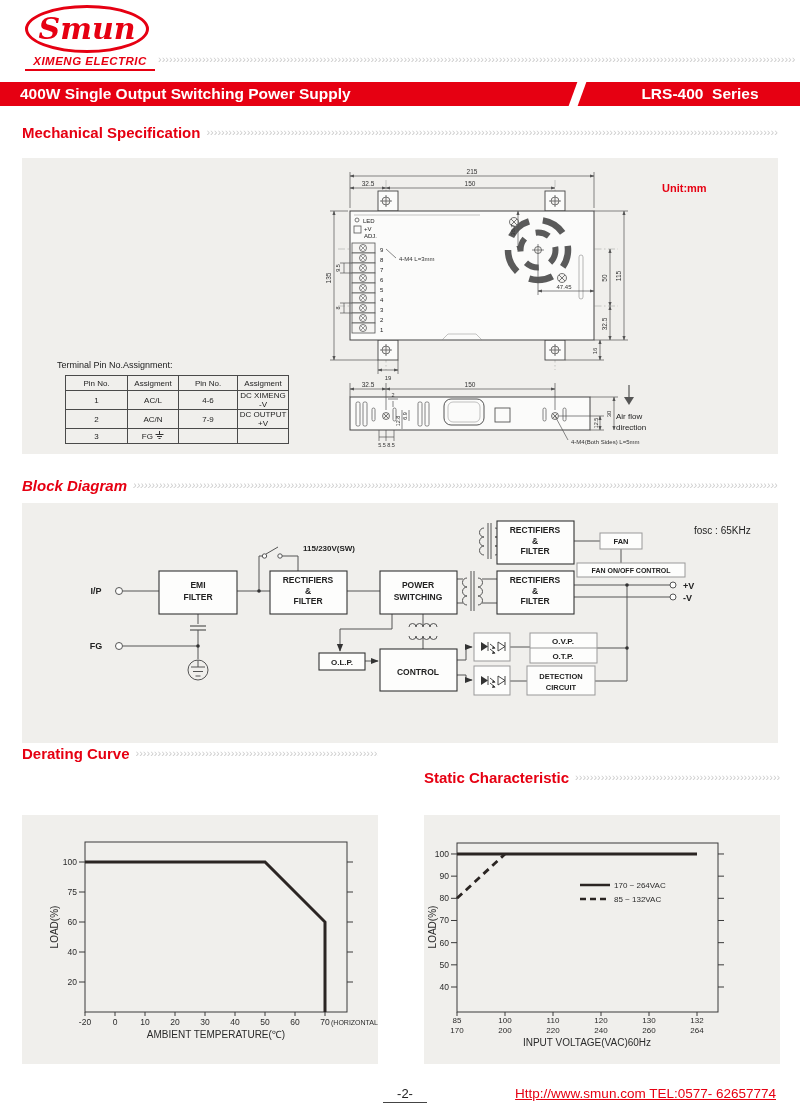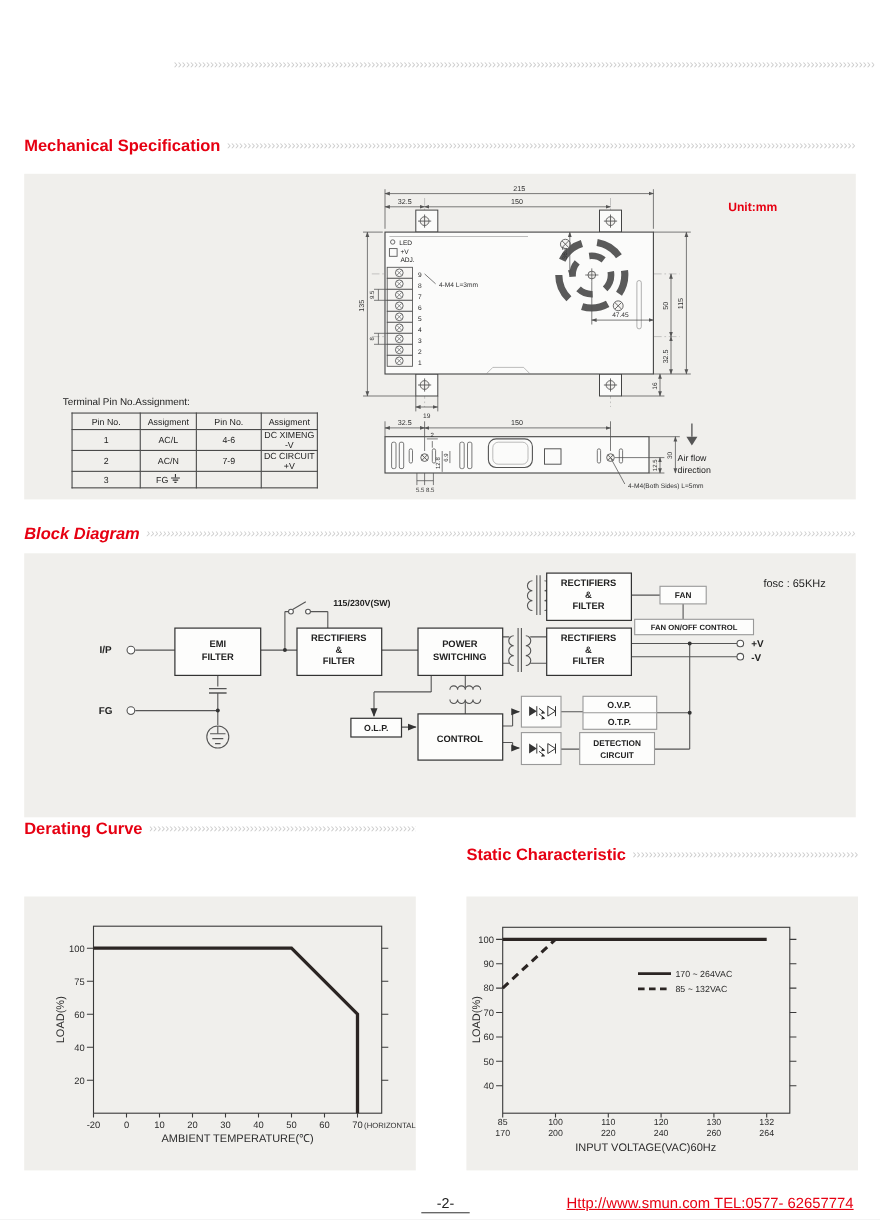--- a/index.html
+++ b/index.html
@@ -49,22 +49,31 @@
   .footer-link { position:absolute; right:24px; top:1086px; font-size:13.5px; color:#e60012;
                  text-decoration:underline; }
 
   svg text { font-family:"Liberation Sans", sans-serif; }
 </style>
 </head>
 <body>
 
 <div class="page">
 
+  <div class="logo">
+    <div class="logo-oval">Smun</div>
+    <div class="logo-sub">XIMENG ELECTRIC</div>
+  </div>
   <div class="chev hdr-chev">››››››››››››››››››››››››››››››››››››››››››››››››››››››››››››››››››››››››››››››››››››››››››››››››››››››››››››››››››››››››››››››››››››››››››››››››››››››››››››››››››››››››››››››››››››››››››››››››››››››››››››››››››››››››››››››››››››››››››››››››››››››››››››››››››››</div>
 
+  <div class="banner">
+    <div class="banner-title">400W Single Output Switching Power Supply</div>
+    <div class="banner-slash"></div>
+    <div class="banner-series">LRS-400  Series</div>
+  </div>
 
   <div class="sec-head" style="left:22px; top:123px; width:756px;align-items:center;">
     <span class="t">Mechanical Specification</span>
       <span class="chev">››››››››››››››››››››››››››››››››››››››››››››››››››››››››››››››››››››››››››››››››››››››››››››››››››››››››››››››››››››››››››››››››››››››››››››››››››››››››››››››››››››››››››››››››››››››››››››››››››››››››››››››››››››››››››››››››››››››››››››››››››››››››››››››››››››</span>
   </div>
   <div class="sec-head" style="left:22px; top:476px; width:756px;font-style:italic;">
     <span class="t">Block Diagram</span>
       <span class="chev">››››››››››››››››››››››››››››››››››››››››››››››››››››››››››››››››››››››››››››››››››››››››››››››››››››››››››››››››››››››››››››››››››››››››››››››››››››››››››››››››››››››››››››››››››››››››››››››››››››››››››››››››››››››››››››››››››››››››››››››››››››››››››››››››››››</span>
   </div>
   <div class="sec-head" style="left:22px; top:744px; width:356px;">
@@ -323,21 +332,21 @@
             <tr>
               <td>1</td>
               <td>AC/L</td>
               <td>4-6</td>
               <td>DC XIMENG -V</td>
             </tr>
             <tr>
               <td>2</td>
               <td>AC/N</td>
               <td>7-9</td>
-              <td>DC CIRCUIT +V</td>
+              <td>DC OUTPUT +V</td>
             </tr>
             <tr>
               <td>3</td>
               <td>FG&nbsp;<svg width="9" height="9" viewBox="0 0 9 9" style="vertical-align:-1px">
                   <g stroke="#333" stroke-width="1">
                     <line x1="4.5" y1="0" x2="4.5" y2="3"></line>
                     <line x1="0.5" y1="3.5" x2="8.5" y2="3.5"></line>
                     <line x1="2" y1="5.5" x2="7" y2="5.5"></line>
                     <line x1="3.5" y1="7.5" x2="5.5" y2="7.5"></line>
                   </g>

